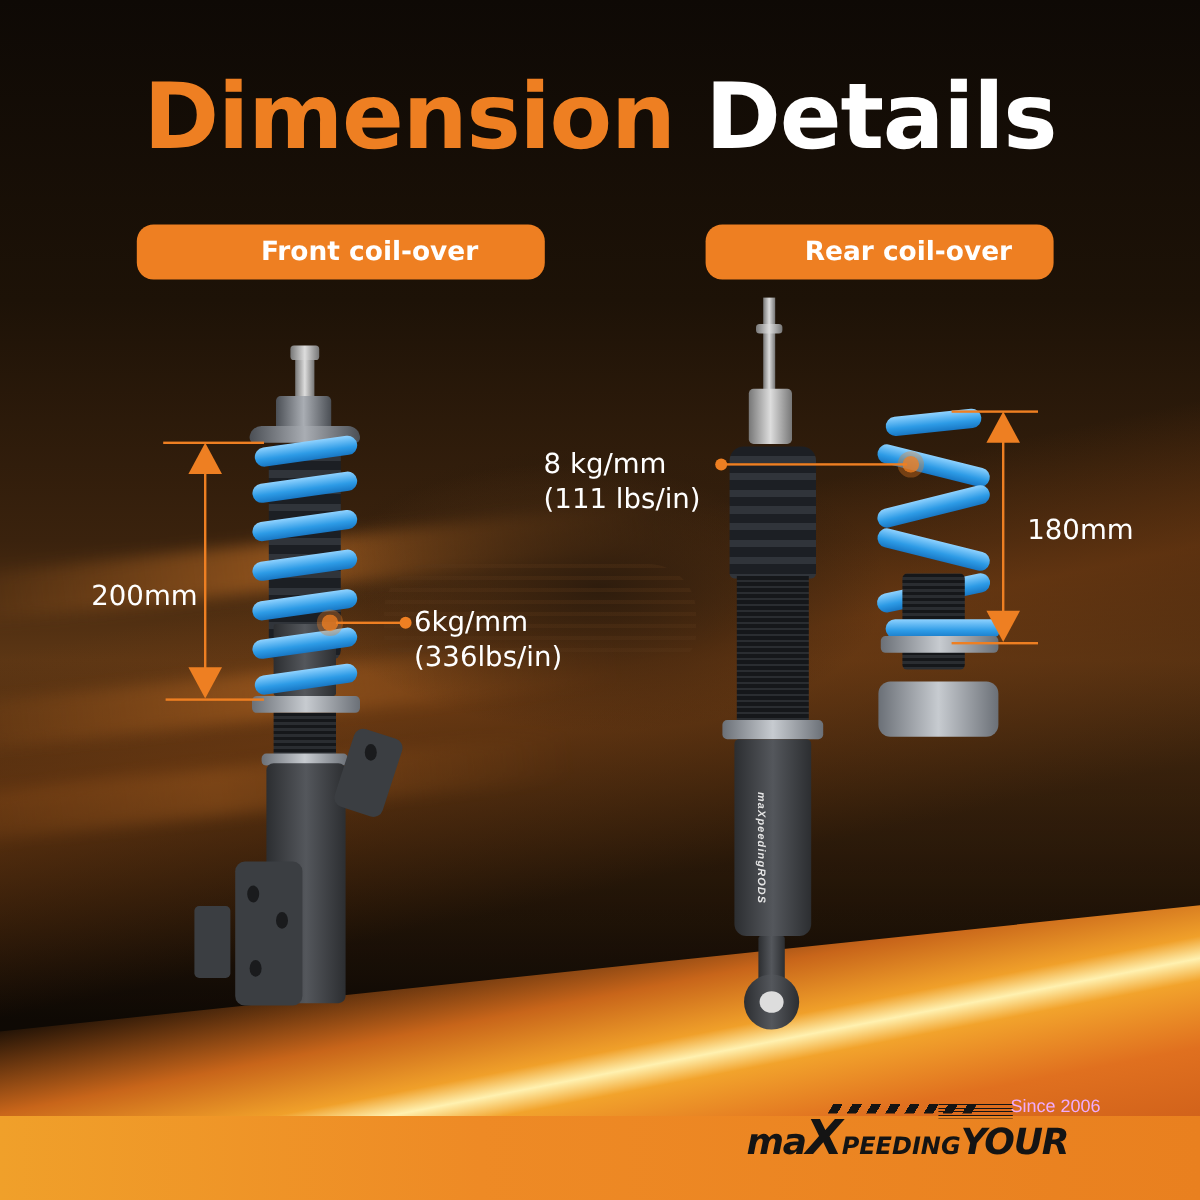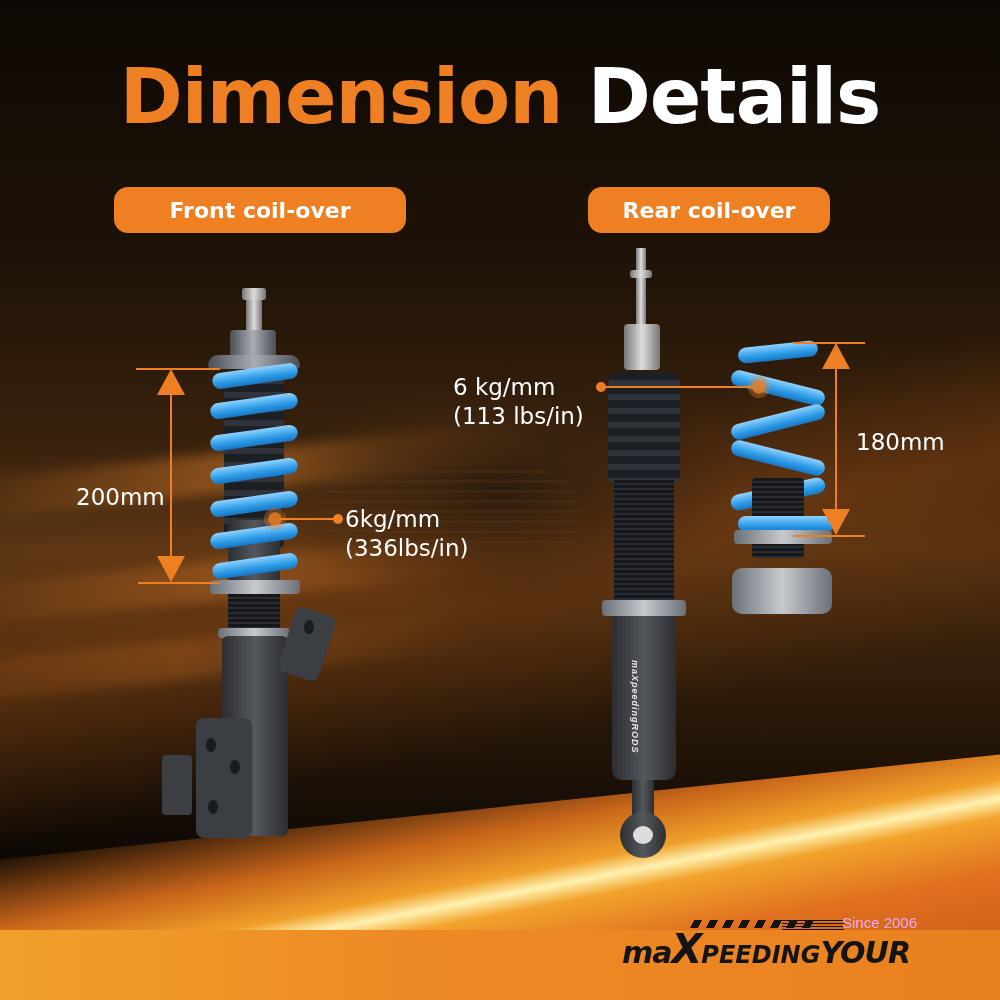--- a/index.html
+++ b/index.html
@@ -45,20 +45,21 @@
     font-family: "DejaVu Sans", sans-serif; font-weight: 900; font-size: 76px; letter-spacing: -1px;
   }
   .title .t1 { color: #ee7f22; }
   .title .t2 { color: #ffffff; }
 
   .pill {
     position: absolute; top: 187px; height: 46px; border-radius: 14px;
     background: #ee7f22; color: #fff; font-weight: 700; font-size: 22px;
     display: flex; align-items: center; justify-content: center;
     font-family: "DejaVu Sans", sans-serif;
+    padding-left: 48px;
   }
   .pill.front { left: 114px; width: 292px; }
   .pill.rear  { left: 588px; width: 242px; }
 
   .label {
     position: absolute; color: #fff; font-family: "DejaVu Sans", sans-serif; font-size: 23px; line-height: 29px;
   }
 
   .dim-line { position: absolute; background: #ee7f22; }
   .arrow-up, .arrow-down { position: absolute; width: 0; height: 0; border-left: 14px solid transparent; border-right: 14px solid transparent; }
@@ -87,21 +88,21 @@
     transform: rotate(90deg); transform-origin: left top; white-space: nowrap; letter-spacing: 1px;
   }
 
   
   .brand { position: absolute; left: 622px; top: 912px; width: 340px; height: 70px; }
   .brand-main {
     position: absolute; left: 0; top: 14px; font-family: "DejaVu Sans", sans-serif; font-weight: 900; font-style: italic;
     font-size: 30px; color: #141414; letter-spacing: -1px; white-space: nowrap;
   }
   .brand-main .x { font-size: 40px; }
-  .brand-main .small { font-size: 24px; letter-spacing: 0; }
+  .brand-main .small { font-size: 20px; letter-spacing: 0; }
   .brand-since { position: absolute; left: 220px; top: 2px; font-size: 15px; color: #f0abfc; }
   .brand-flags { position: absolute; left: 70px; top: 8px; width: 120px; height: 8px;
     background: repeating-linear-gradient(90deg,#141414 0 8px,rgba(0,0,0,0) 8px 16px); transform: skewX(-30deg); }
   .brand-speedlines { position: absolute; left: 160px; top: 8px; width: 62px; height: 12px;
     background: repeating-linear-gradient(180deg,#141414 0 1px,rgba(0,0,0,0) 1px 3px); }
   .brand-tagline { position: absolute; left: 2px; top: 52px; font-size: 16px; color: #1a1a1a; white-space: nowrap; font-family: "DejaVu Sans", sans-serif; }
   .brand-tagline b { font-weight: 800; }
 </style>
 </head>
 <body>
@@ -190,22 +191,22 @@
   <div class="thread" style="left:752px; top:478px; width:52px; height:80px; border-radius:4px;"></div>
   <div class="coil" style="left:738px; top:516px; width:96px; transform:rotate(0deg);"></div>
   <div class="seat" style="left:734px; top:530px; width:98px; height:14px;"></div>
   <div class="seat" style="left:732px; top:568px; width:100px; height:46px; border-radius:10px;"></div>
 </div>
 
 <div class="dot" style="left:596px; top:382px;"></div>
 <div class="dim-line" style="left:604px; top:386px; width:152px; height:2px;"></div>
 <div class="dot big" style="left:752px; top:380px;"></div>
 <div class="label" style="left:453px; top:373px;">
-  <div>6 kg/mm</div>
-  <div>(113 lbs/in)</div>
+  <div>8 kg/mm</div>
+  <div>(111 lbs/in)</div>
 </div>
 
 <div class="dim-line" style="left:793px; top:342px; width:72px; height:2px;"></div>
 <div class="dim-line" style="left:793px; top:535px; width:72px; height:2px;"></div>
 <div class="dim-line" style="left:835px; top:364px; width:2px; height:150px;"></div>
 <div class="arrow-up" style="left:822px; top:343px;"></div>
 <div class="arrow-down" style="left:822px; top:509px;"></div>
 <div class="label" style="left:856px; top:428px;">180mm</div>
 
 <div class="brand">

